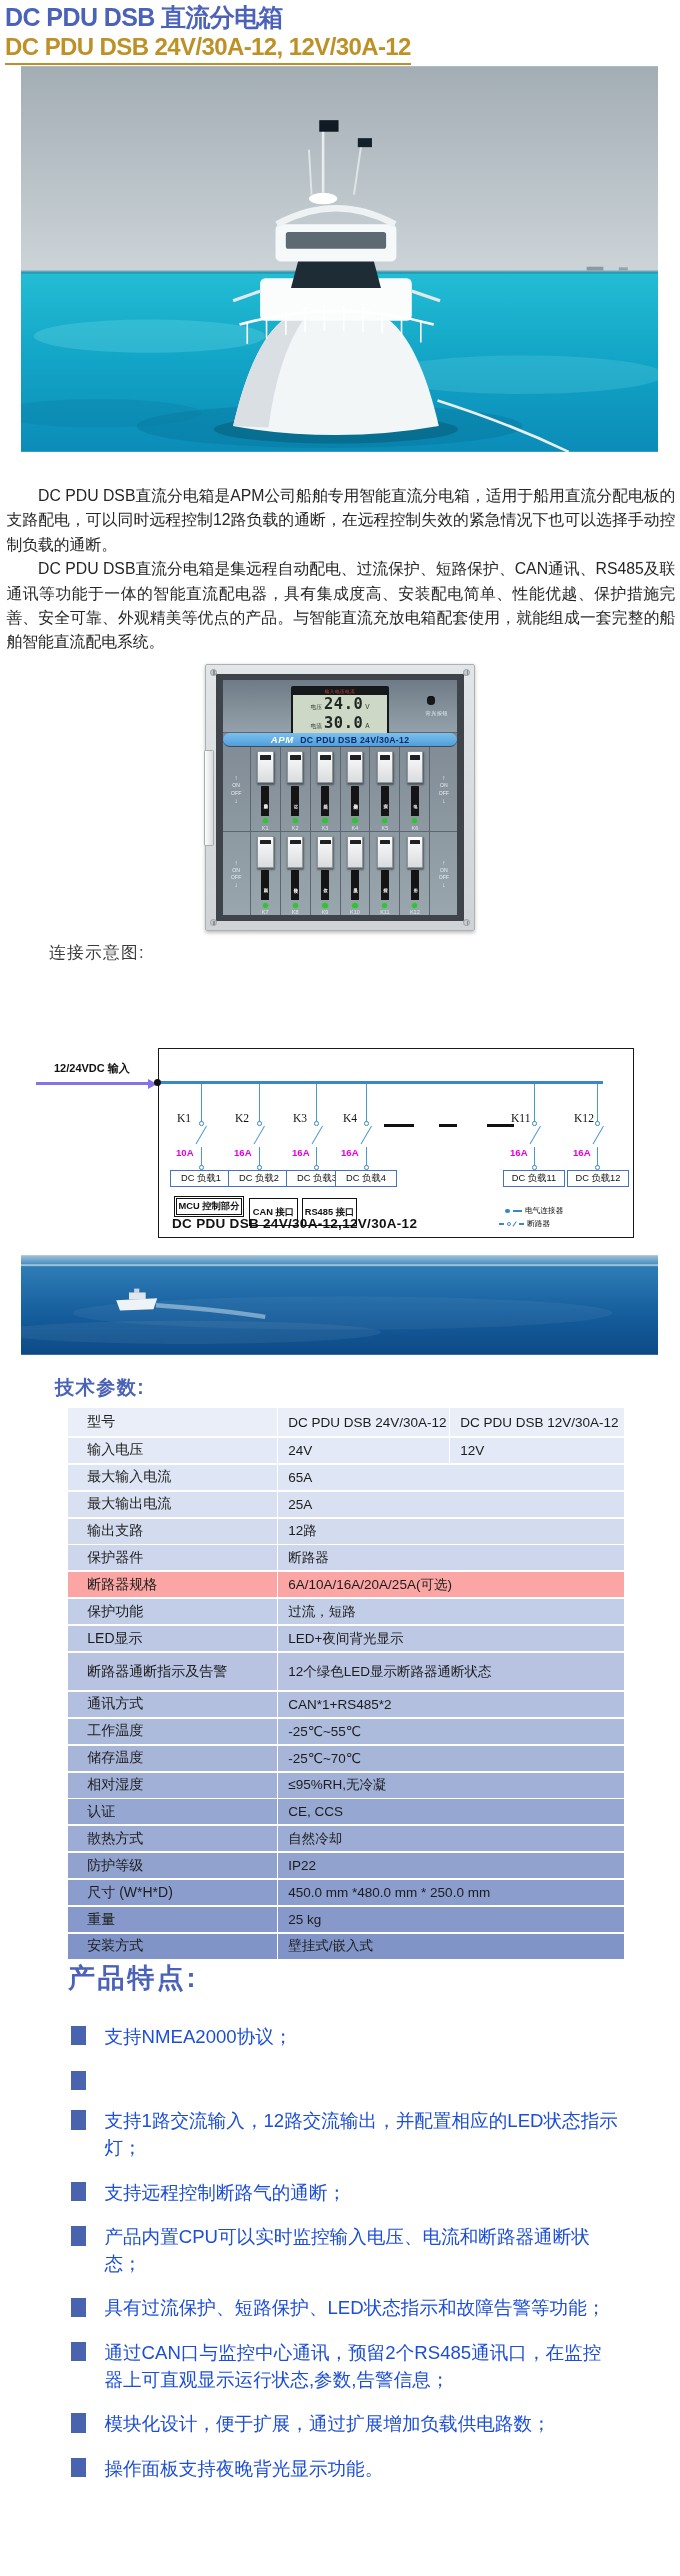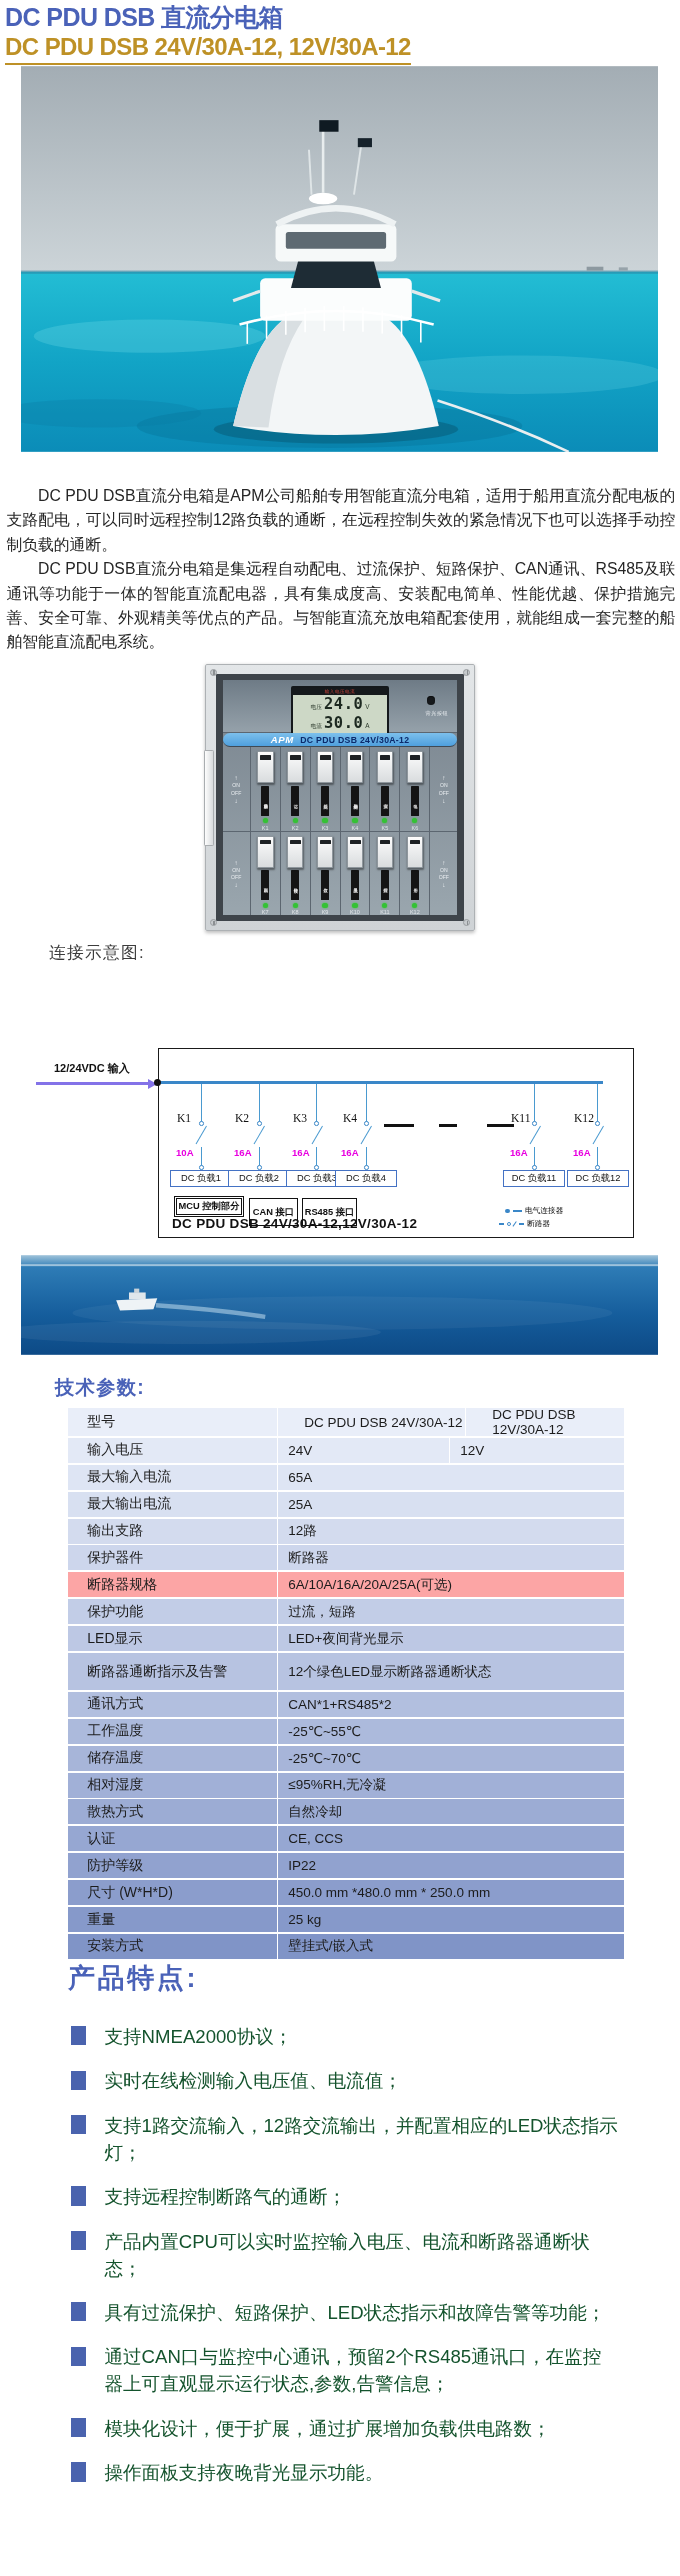--- a/index.html
+++ b/index.html
@@ -92,21 +92,21 @@
   .spec-label { width:210px; padding-left:19.3px; display:flex; align-items:center; font-size:14px; color:#1c1c1c; border-right:1.9px solid #fff; }
   .spec-v1 { width:172px; padding-left:10.3px; display:flex; align-items:center; font-size:13.5px; color:#1c1c1c; }
   .spec-v1.has2 { border-right:1.9px solid #fff; }
   .spec-v2 { flex:1; padding-left:10.3px; display:flex; align-items:center; font-size:13.5px; color:#1c1c1c; }
 
   
   .features-heading { position:absolute; left:68px; top:1960px; font-size:27px; font-weight:bold; color:#4A62B8; letter-spacing:2.6px; }
   .feature-list { position:absolute; left:71px; top:2023px; width:548px; display:flex; flex-direction:column; gap:17.4px; }
   .feature-item { display:flex; gap:18px; }
   .feature-bullet { flex:0 0 15.4px; width:15.4px; height:19.3px; background:#4A63AE; margin-top:3.2px; }
-  .feature-text { font-size:18.6px; line-height:27px; color:#14532d; }
+  .feature-text { font-size:18.6px; line-height:27px; color:#1d4ed8; }
 </style>
 </head>
 <body>
 
 <div id="page">
 
   <div class="title1">DC PDU DSB 直流分电箱</div>
   <div class="title2">DC PDU DSB  24V/30A-12, 12V/30A-12</div>
 
   <div class="hero">
@@ -400,21 +400,21 @@
       <ellipse cx="260" cy="120" rx="300" ry="18" fill="#ffffff" opacity="0.06"></ellipse>
       <path d="M210,78 Q300,84 380,96" stroke="#cfe7f5" stroke-width="7" opacity="0.5" fill="none"></path>
       <polygon points="148,70 212,67 206,84 154,86" fill="#eef3f6"></polygon>
       <rect x="168" y="58" width="26" height="11" fill="#dfe7ec"></rect>
       <rect x="176" y="52" width="8" height="7" fill="#c9d3da"></rect>
     </svg>
   </div>
 
   <div class="specs-heading">技术参数:</div>
   <div class="spec-table" id="spec-table">
-      <div class="spec-row" style="background: rgb(233, 238, 249); height: 28px; gap: 16px;">
+      <div class="spec-row" style="background: rgb(233, 238, 249); height: 28px;">
         <div class="spec-label">型号</div>
         <div class="spec-v1 has2">DC PDU DSB  24V/30A-12</div>
         <div class="spec-v2">DC PDU DSB 12V/30A-12</div>
       </div>
       <div class="spec-row" style="background: rgb(227, 233, 246); height: 25px;">
         <div class="spec-label">输入电压</div>
         <div class="spec-v1 has2">24V</div>
         <div class="spec-v2">12V</div>
       </div>
       <div class="spec-row" style="background: rgb(222, 229, 244); height: 25px;">
@@ -458,28 +458,28 @@
         <div class="spec-v1" style="flex: 1 1 0%;">-25℃~55℃</div>
       </div>
       <div class="spec-row" style="background: rgb(167, 181, 217); height: 25px;">
         <div class="spec-label">储存温度</div>
         <div class="spec-v1" style="flex: 1 1 0%;">-25℃~70℃</div>
       </div>
       <div class="spec-row" style="background: rgb(161, 176, 215); height: 25px;">
         <div class="spec-label">相对湿度</div>
         <div class="spec-v1" style="flex: 1 1 0%;">≤95%RH,无冷凝</div>
       </div>
+      <div class="spec-row" style="background: rgb(150, 167, 210); height: 25px;">
+        <div class="spec-label">认证</div>
+        <div class="spec-v1" style="flex: 1 1 0%;">CE, CCS</div>
+      </div>
       <div class="spec-row" style="background: rgb(156, 172, 212); height: 25px;">
         <div class="spec-label">散热方式</div>
         <div class="spec-v1" style="flex: 1 1 0%;">自然冷却</div>
       </div>
-      <div class="spec-row" style="background: rgb(150, 167, 210); height: 25px;">
-        <div class="spec-label">认证</div>
-        <div class="spec-v1" style="flex: 1 1 0%;">CE, CCS</div>
-      </div>
       <div class="spec-row" style="background: rgb(145, 162, 207); height: 25px;">
         <div class="spec-label">防护等级</div>
         <div class="spec-v1" style="flex: 1 1 0%;">IP22</div>
       </div>
       <div class="spec-row" style="background: rgb(139, 157, 204); height: 25px;">
         <div class="spec-label">尺寸 (W*H*D)</div>
         <div class="spec-v1" style="flex: 1 1 0%;">450.0 mm *480.0 mm * 250.0 mm</div>
       </div>
       <div class="spec-row" style="background: rgb(134, 153, 202); height: 25px;">
         <div class="spec-label">重量</div>
@@ -492,21 +492,20 @@
     </div>
 
   <div class="features-heading">产品特点:</div>
   <div class="feature-list" id="feature-list">
       <div class="feature-item">
         <div class="feature-bullet"></div>
         <div class="feature-text">支持NMEA2000协议；</div>
       </div>
       <div class="feature-item">
         <div class="feature-bullet"></div>
-        <div class="feature-text">实时在线检测输入电压值、电流值；</div>
       </div>
       <div class="feature-item">
         <div class="feature-bullet"></div>
         <div class="feature-text">支持1路交流输入，12路交流输出，并配置相应的LED状态指示灯；</div>
       </div>
       <div class="feature-item">
         <div class="feature-bullet"></div>
         <div class="feature-text">支持远程控制断路气的通断；</div>
       </div>
       <div class="feature-item">

